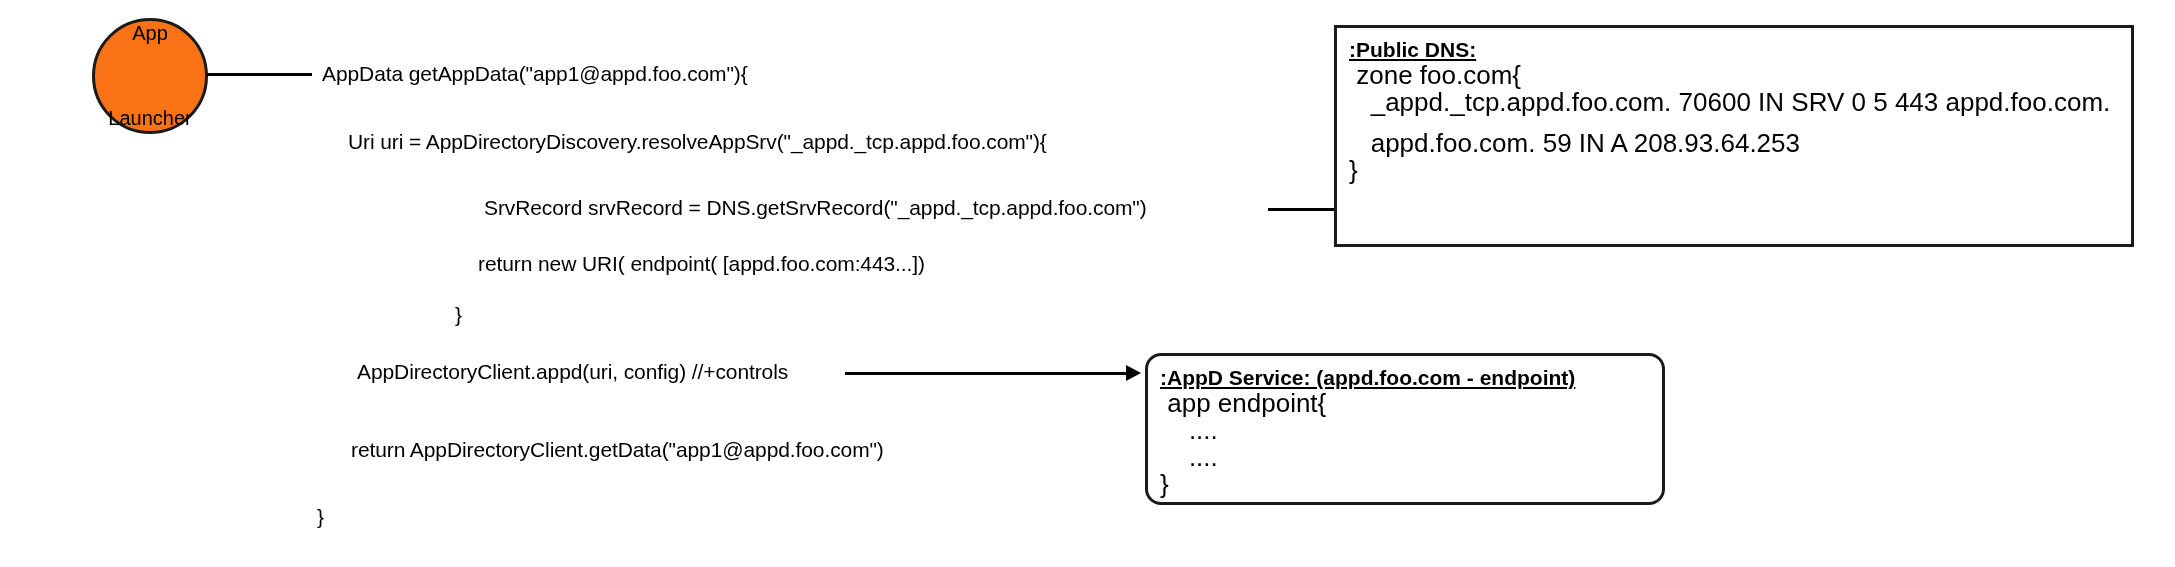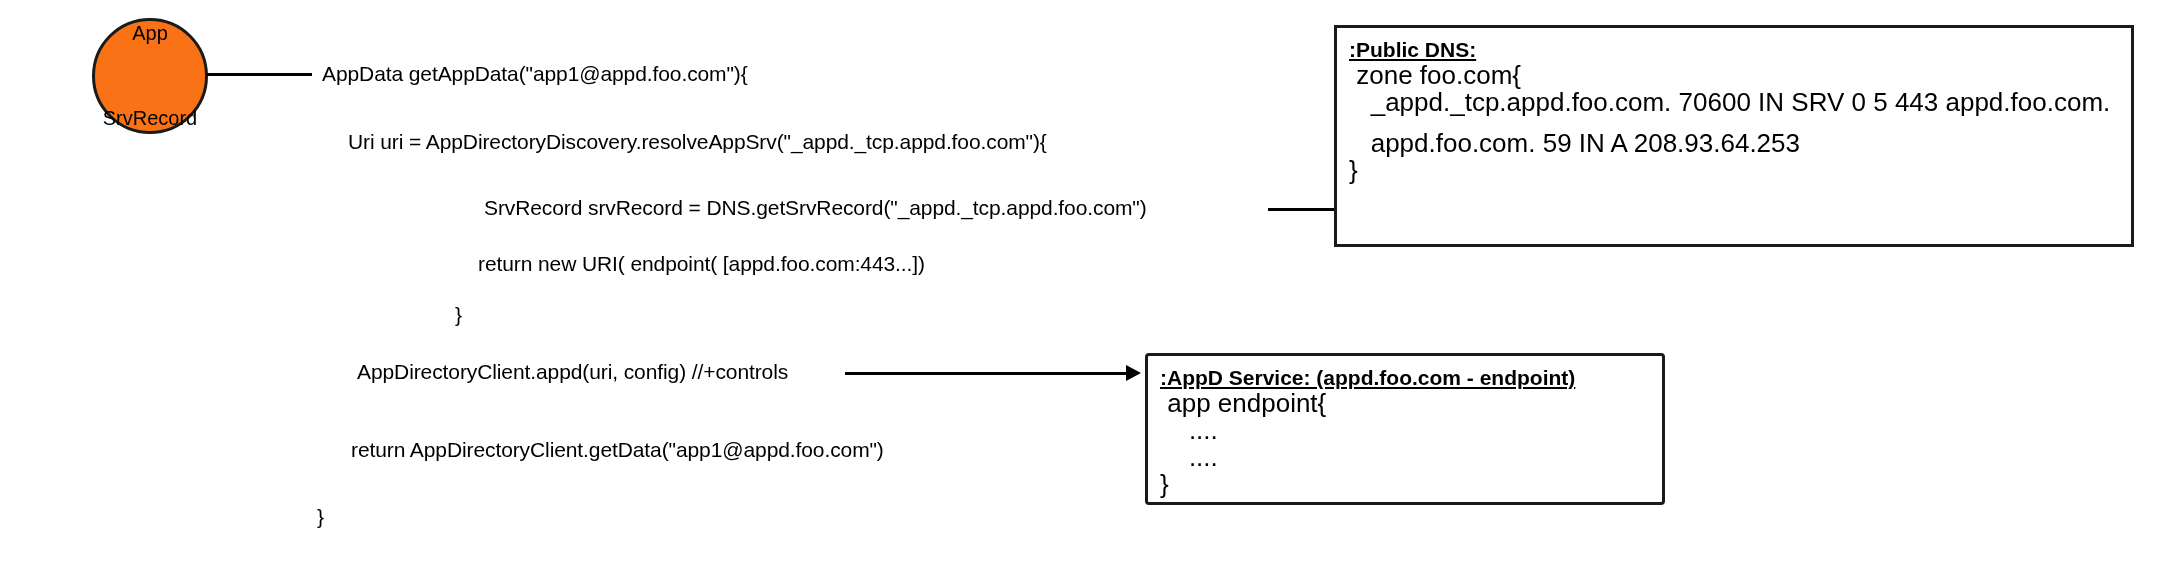--- a/index.html
+++ b/index.html
@@ -68,21 +68,21 @@
   }
 
   
   .note-box {
     position: absolute;
     border: 3px solid #1a1a1a;
     background: #ffffff;
     box-sizing: border-box;
   }
   .note-box.rounded {
-    border-radius: 4px;
+    border-radius: 16px;
   }
   .note-title {
     font-size: 21px;
     font-weight: bold;
     text-decoration: underline;
     white-space: nowrap;
     display: inline-block;
   }
   .note-line {
     font-size: 26px;
@@ -99,21 +99,21 @@
     height: 14px;
   }
 </style>
 </head>
 <body>
 
 <div id="canvas">
 
   <div class="actor-circle">
     <div class="actor-line">App</div>
-    <div class="actor-line">SrvRecord</div>
+    <div class="actor-line">Launcher</div>
   </div>
 
   <div class="hline" style="left:207px; top:73px; width:105px;"></div>
 
   <div class="hline" style="left:1268px; top:208px; width:75px;"></div>
   <div class="arrow-head" style="left:1340px; top:201px;"></div>
 
   <div class="hline" style="left:845px; top:372px; width:283px;"></div>
   <div class="arrow-head" style="left:1126px; top:365px;"></div>
 

